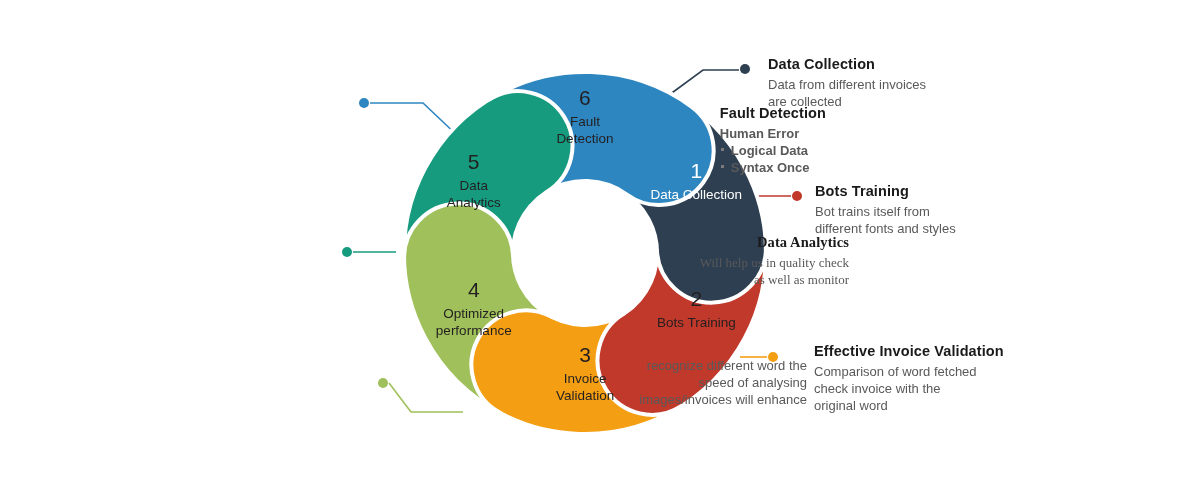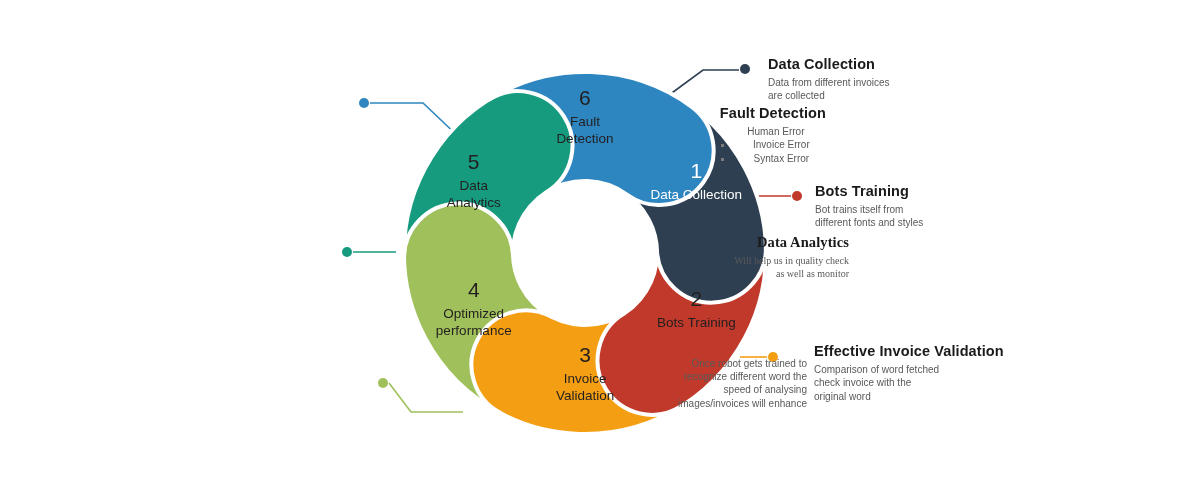--- a/index.html
+++ b/index.html
@@ -32,30 +32,30 @@
   }
   .callout .c-title {
     font-size: 14.5px;
     font-weight: bold;
     color: #1a1a1a;
     letter-spacing: 0.1px;
     margin-bottom: 2px;
     white-space: nowrap;
   }
   .callout .c-body {
-    font-size: 10px;
+    font-size: 13px;
     color: #595959;
   }
   .callout .c-body div { white-space: nowrap; }
 
   .callout.right { text-align: left; }
   .callout.left  { text-align: right; }
 
   
-  .callout.bullets .c-body { text-align: center; padding-left: 0; }
+  .callout.bullets .c-body { text-align: left; padding-left: 0; font-weight: bold; }
   .callout.bullets .c-title { padding-right: 6px; margin-top: 14px;}
   .bullet-row {
     display: block;
     padding-left: 11px;
     position: relative;
     white-space: nowrap;
   }
   .bullet-row::before {
     content: "";
     position: absolute;
@@ -158,37 +158,36 @@
     <div class="c-title">Effective Invoice Validation</div>
     <div class="c-body">
       <div>Comparison of word fetched</div>
       <div>check invoice with the</div>
       <div>original word</div>
     </div>
   </div>
 
   <div class="callout left" id="co-optimized-performance" style="top: 357px; right: 372px;">
     <div class="c-body">
-      <div>Once robot gets trained to</div>
       <div>recognize different word the</div>
       <div>speed of analysing</div>
       <div>images/invoices will enhance</div>
     </div>
   </div>
 
   <div class="callout left" id="co-data-analytics" style="top: 233px; right: 330px; font-family: Liberation Serif, serif;">
     <div class="c-title">Data Analytics</div>
     <div class="c-body">
       <div>Will help us in quality check</div>
       <div>as well as monitor</div>
     </div>
   </div>
 
   <div class="callout left bullets" id="co-fault-detection" style="top: 90px; right: 347px;">
     <div class="c-title">Fault Detection</div>
     <div class="c-body">
       <div>Human Error</div>
-      <div class="bullet-row">Invoice Error</div>
-      <div class="bullet-row">Syntax Error</div>
+      <div class="bullet-row">Logical Data</div>
+      <div class="bullet-row">Syntax Once</div>
     </div>
   </div>
 
 </div>
 
 </body></html>

